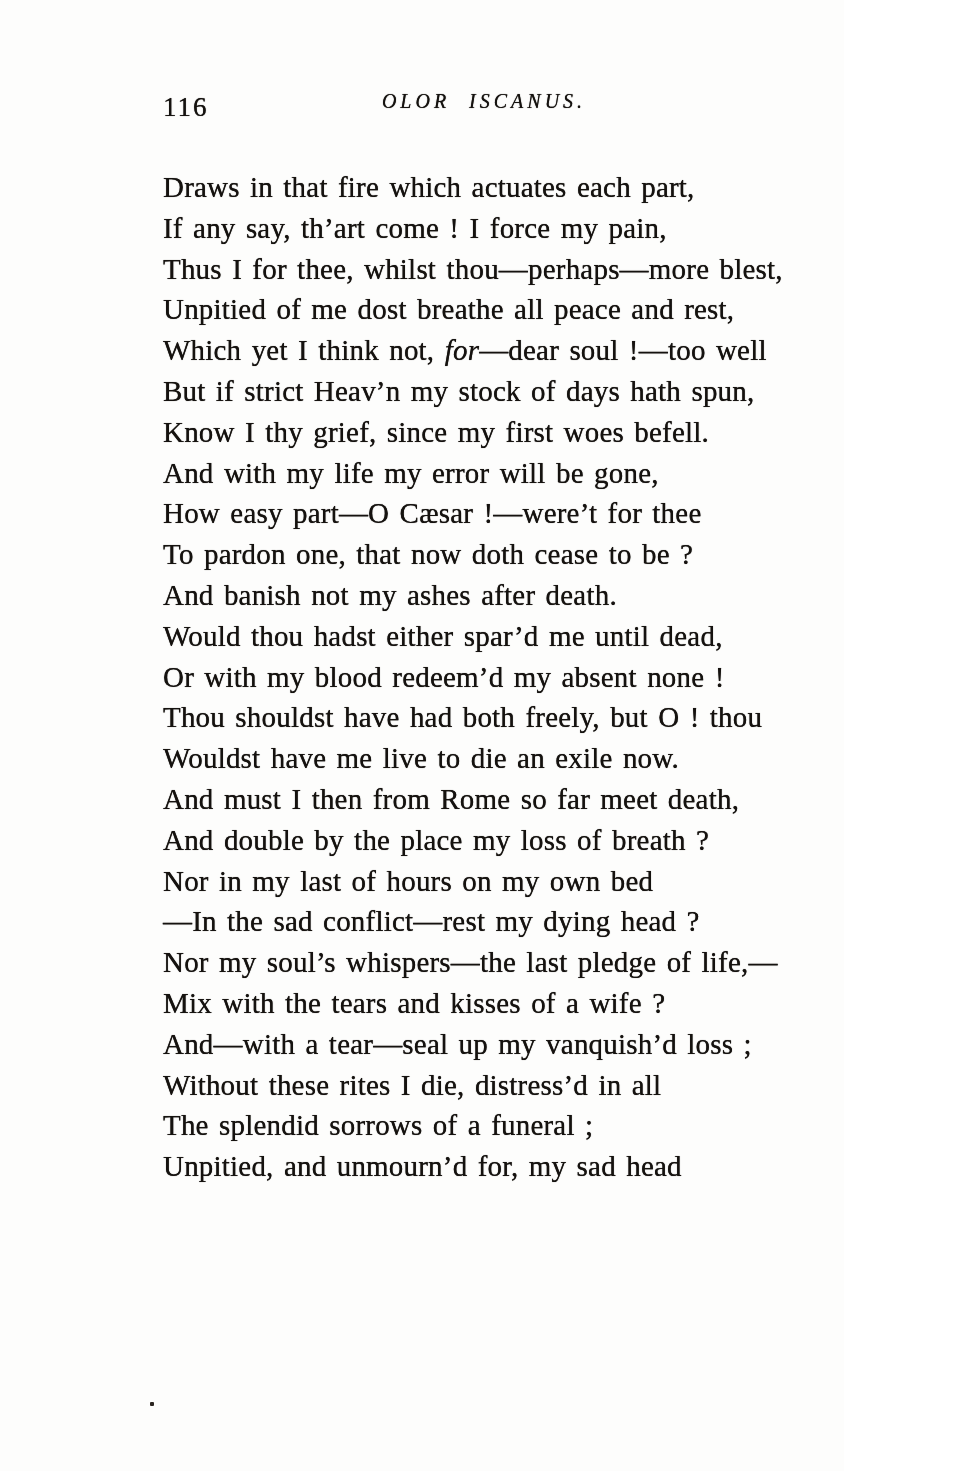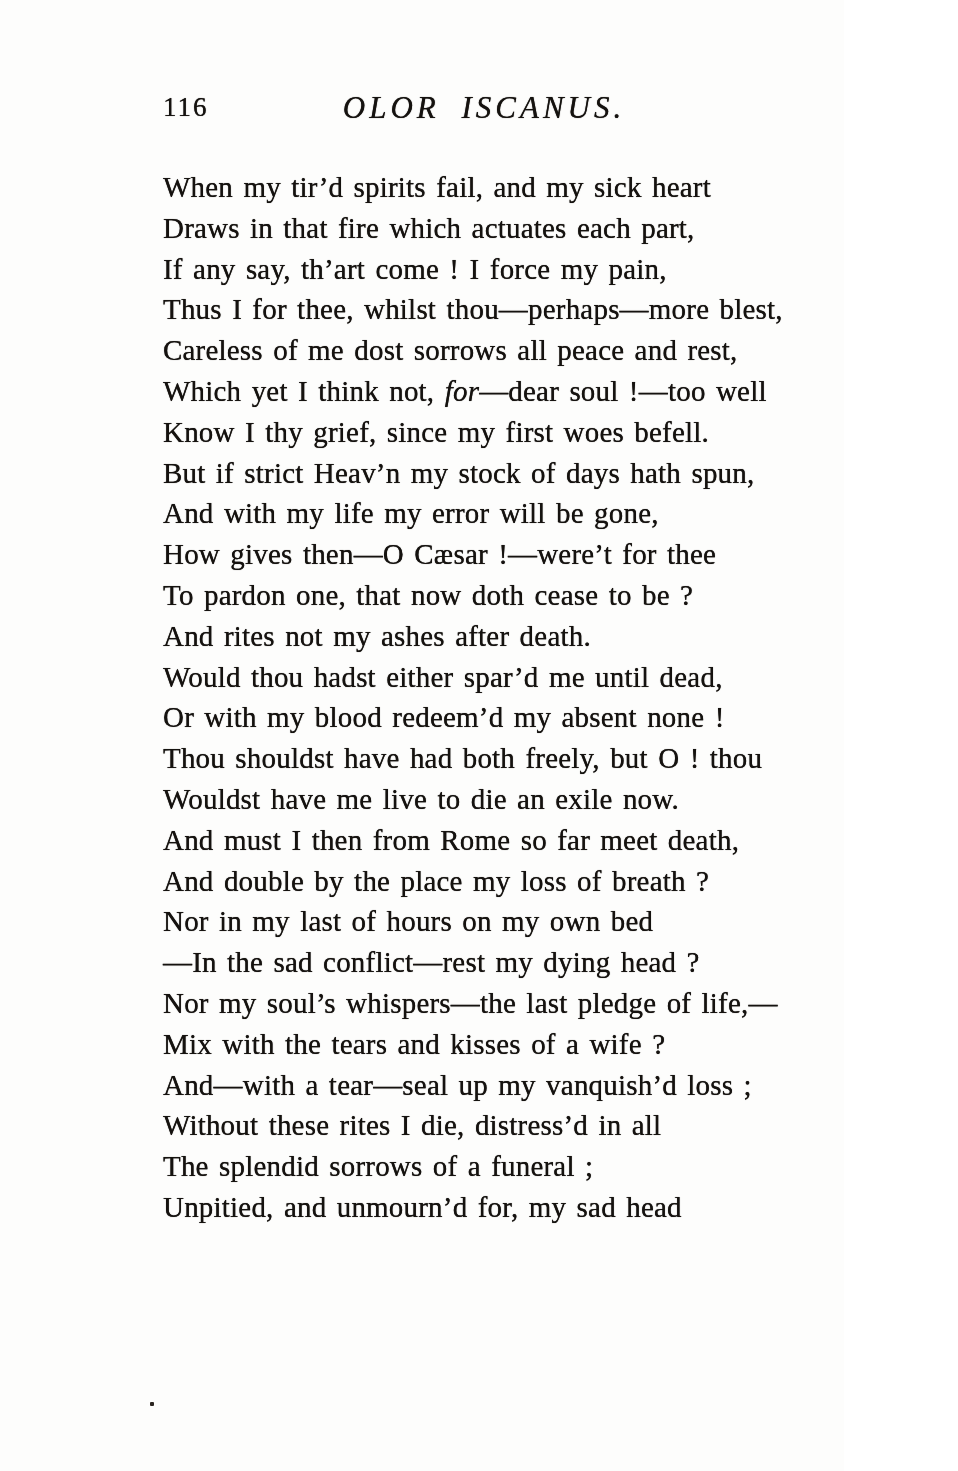--- a/index.html
+++ b/index.html
@@ -31,21 +31,21 @@
     letter-spacing: 2px;
     text-shadow: 0 0 0.7px currentColor;
   }
   .running-title {
     position: absolute;
     left: 50%;
     margin-left: 62px;
     transform: translateX(-50%);
     top: 0;
     font-style: italic;
-    font-size: 31px;
+    font-size: 20px;
     letter-spacing: 4px;
     word-spacing: 10px;
     white-space: nowrap;
     text-shadow: 0 0 0.8px currentColor;
   }
   .poem {
     position: absolute;
     top: 167px;
     left: 163px;
     right: 40px;
@@ -80,32 +80,31 @@
 </head>
 <body>
 
 <div class="page">
   <header class="page-header">
     <span class="page-number">116</span>
     <span class="running-title">OLOR ISCANUS.</span>
   </header>
 
   <main class="poem">
-      <div class="poem-line">When my tir’d spirits fail, and my sick heart</div>
       <div class="poem-line">Draws in that fire which actuates each part,</div>
       <div class="poem-line">If any say, th’art come ! I force my pain,</div>
       <div class="poem-line">Thus I for thee, whilst thou—perhaps—more blest,</div>
-      <div class="poem-line">Careless of me dost sorrows all peace and rest,</div>
+      <div class="poem-line">Unpitied of me dost breathe all peace and rest,</div>
       <div class="poem-line">Which yet I think not, <i>for</i>—dear soul !—too well</div>
+      <div class="poem-line">But if strict Heav’n my stock of days hath spun,</div>
       <div class="poem-line">Know I thy grief, since my first woes befell.</div>
-      <div class="poem-line">But if strict Heav’n my stock of days hath spun,</div>
       <div class="poem-line">And with my life my error will be gone,</div>
-      <div class="poem-line">How gives then—O Cæsar !—were’t for thee</div>
+      <div class="poem-line">How easy part—O Cæsar !—were’t for thee</div>
       <div class="poem-line">To pardon one, that now doth cease to be ?</div>
-      <div class="poem-line">And rites not my ashes after death.</div>
+      <div class="poem-line">And banish not my ashes after death.</div>
       <div class="poem-line">Would thou hadst either spar’d me until dead,</div>
       <div class="poem-line">Or with my blood redeem’d my absent none !</div>
       <div class="poem-line">Thou shouldst have had both freely, but O ! thou</div>
       <div class="poem-line">Wouldst have me live to die an exile now.</div>
       <div class="poem-line">And must I then from Rome so far meet death,</div>
       <div class="poem-line">And double by the place my loss of breath ?</div>
       <div class="poem-line">Nor in my last of hours on my own bed</div>
       <div class="poem-line">—In the sad conflict—rest my dying head ?</div>
       <div class="poem-line">Nor my soul’s whispers—the last pledge of life,—</div>
       <div class="poem-line">Mix with the tears and kisses of a wife ?</div>

